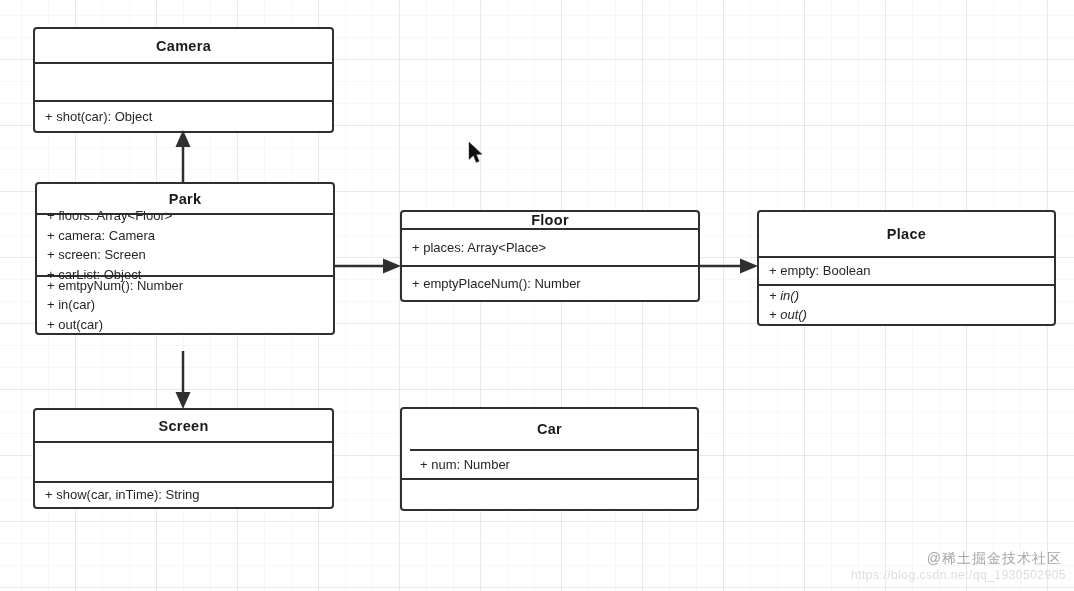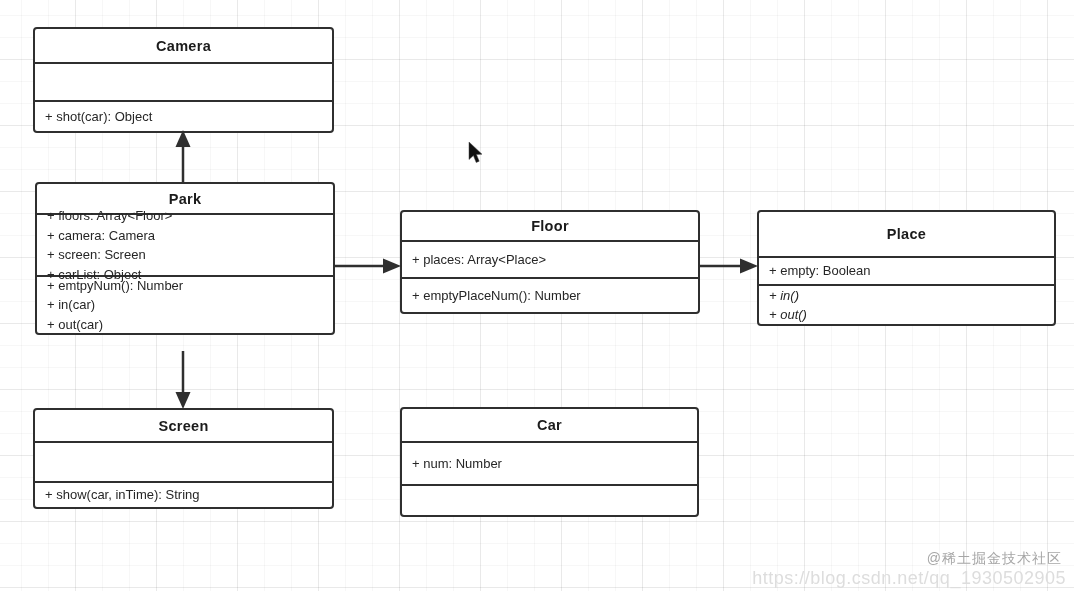--- a/index.html
+++ b/index.html
@@ -57,21 +57,21 @@
     right: 12px;
     top: 550px;
     font-size: 14px;
     color: #a6a6a6;
     letter-spacing: 1px;
   }
   .watermark-url {
     position: absolute;
     right: 8px;
     top: 568px;
-    font-size: 18px;
+    font-size: 12px;
     color: #dddddd;
     letter-spacing: 0.5px;
   }
 </style>
 </head>
 <body>
 
 <div id="canvas">
 
   <div class="uml-class" style="left:33px; top:27px; width:301px;">
@@ -91,21 +91,21 @@
       <div class="member">+ carList: Object</div>
     </div>
     <div class="cls-section" style="height:58px;">
       <div class="member">+ emtpyNum(): Number</div>
       <div class="member">+ in(car)</div>
       <div class="member">+ out(car)</div>
     </div>
   </div>
 
   <div class="uml-class" style="left:400px; top:210px; width:300px;">
-    <div class="cls-title" style="height:28px;text-align:center;">Floor</div>
+    <div class="cls-title" style="height:16px;text-align:center;">Floor</div>
     <div class="cls-section" style="height:37px;">
       <div class="member">+ places: Array&lt;Place&gt;</div>
     </div>
     <div class="cls-section" style="height:35px;">
       <div class="member">+ emptyPlaceNum(): Number</div>
     </div>
   </div>
 
   <div class="uml-class" style="left:757px; top:210px; width:299px;">
     <div class="cls-title" style="height:44px;">Place</div>
@@ -120,22 +120,22 @@
 
   <div class="uml-class" style="left:33px; top:408px; width:301px;">
     <div class="cls-title" style="height:31px;">Screen</div>
     <div class="cls-section" style="height:40px;"></div>
     <div class="cls-section" style="height:26px;">
       <div class="member">+ show(car, inTime): String</div>
     </div>
   </div>
 
   <div class="uml-class" style="left:400px; top:407px; width:299px;">
-    <div class="cls-title" style="height:32px;">Car</div>
-    <div class="cls-section" style="height:43px;">
+    <div class="cls-title" style="height:40px;">Car</div>
+    <div class="cls-section" style="height:29px;margin-left:8px;">
       <div class="member">+ num: Number</div>
     </div>
     <div class="cls-section" style="height:31px;"></div>
   </div>
 
   <svg class="connector" style="left:170px; top:129px;" width="26" height="55">
     <line x1="13" y1="53" x2="13" y2="14"></line>
     <polygon points="13,1 5.5,18 20.5,18"></polygon>
   </svg>
 

